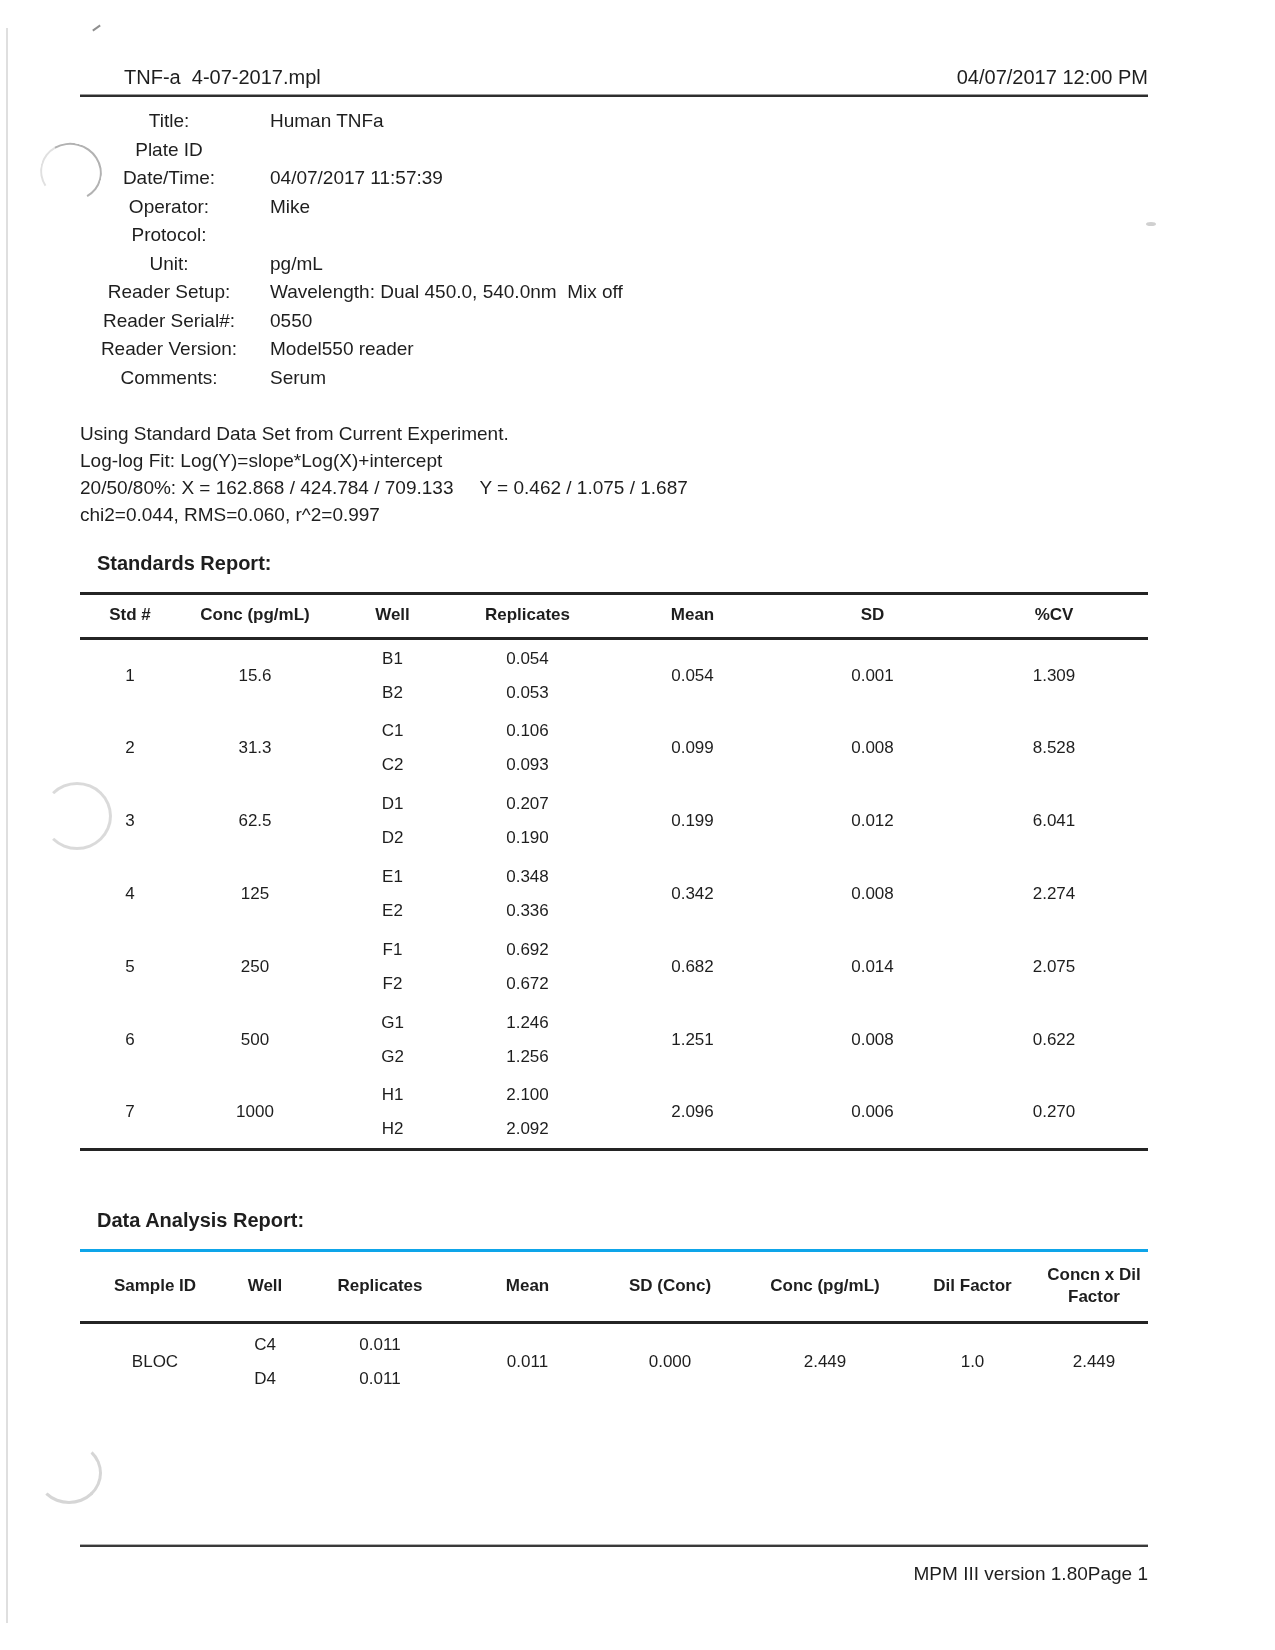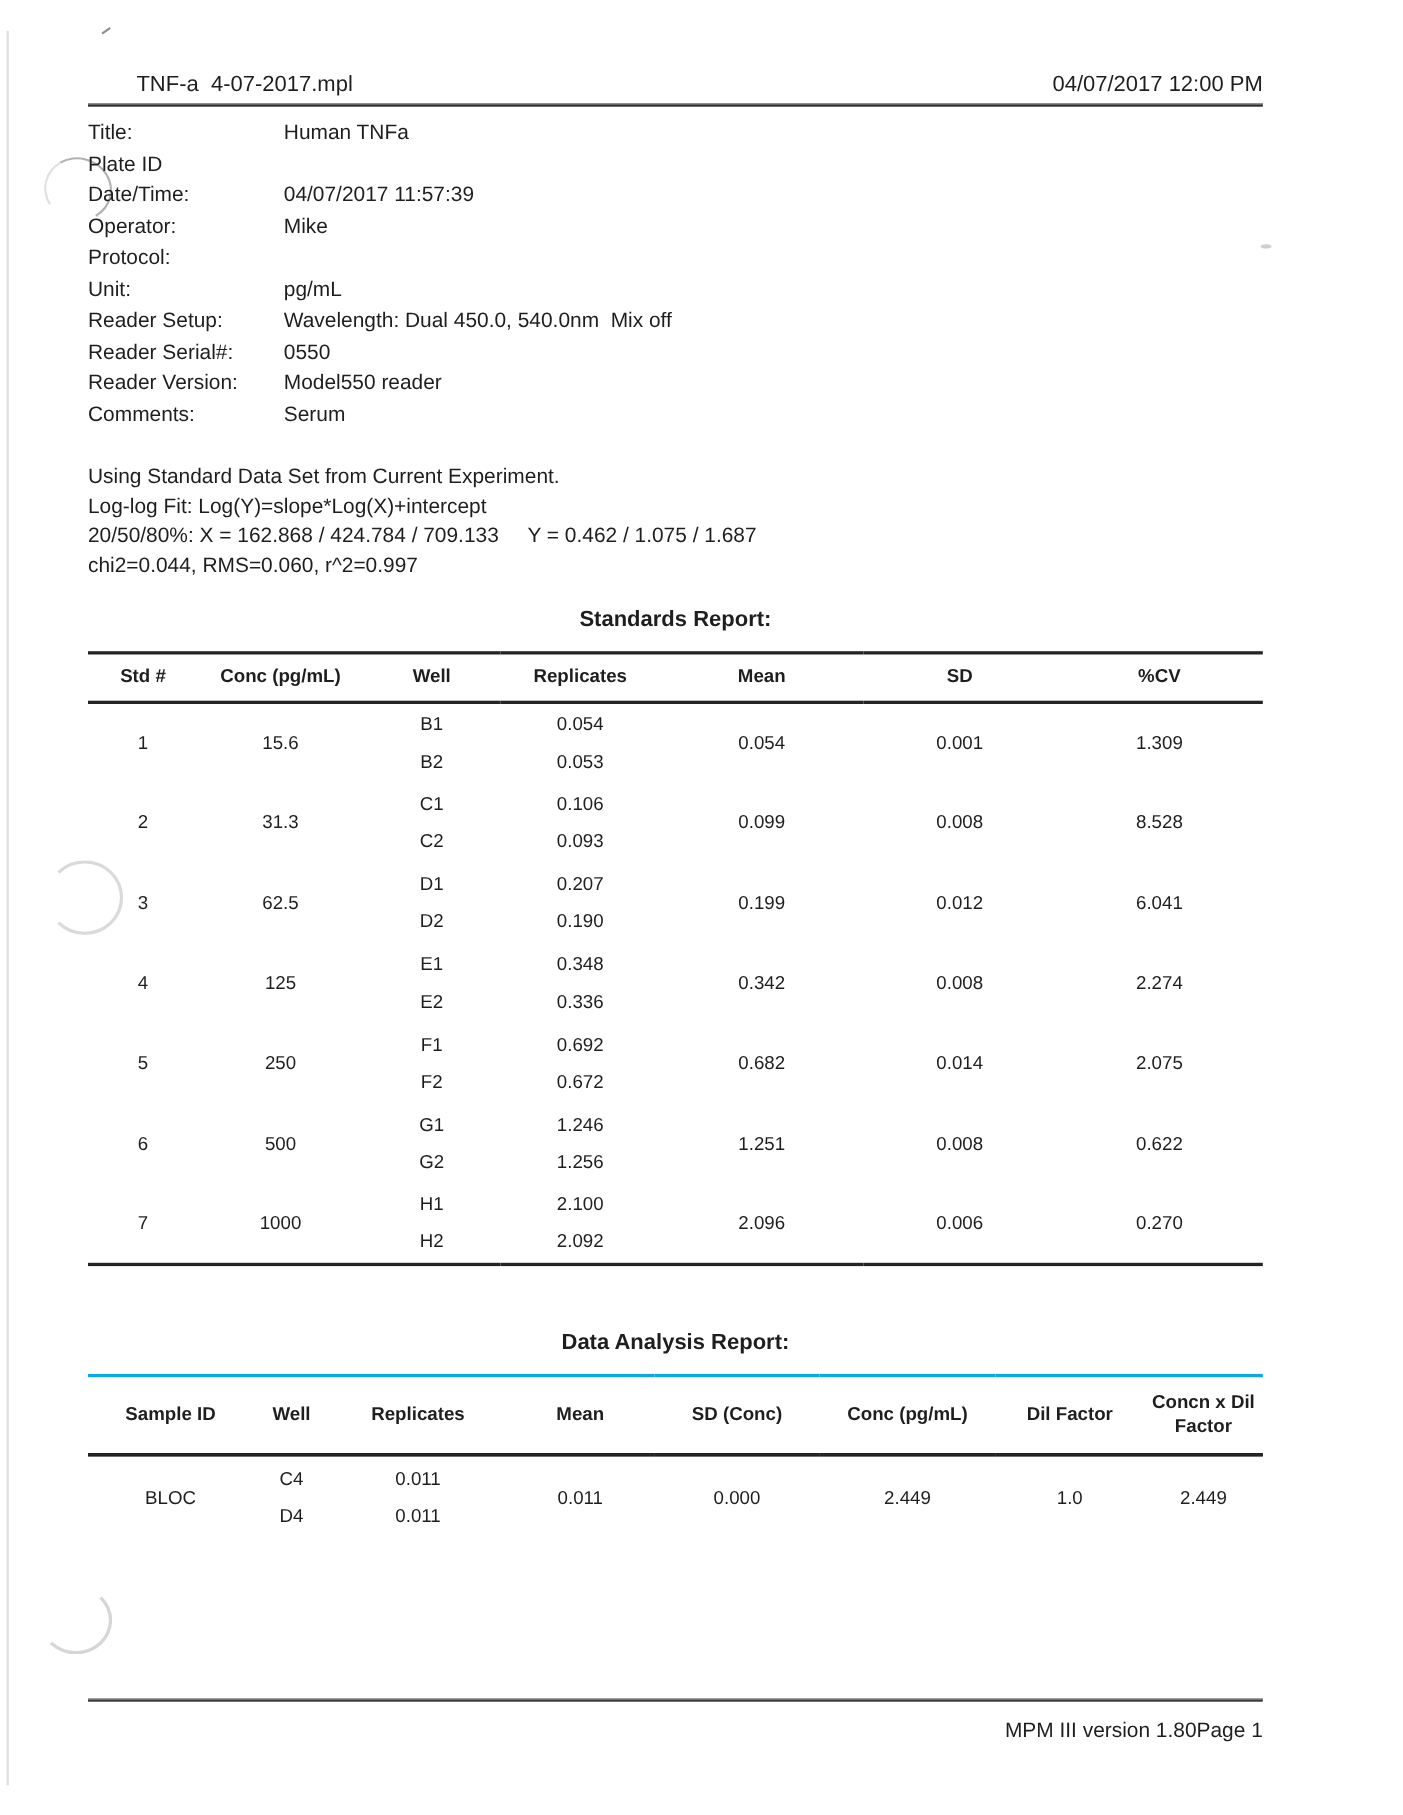--- a/index.html
+++ b/index.html
@@ -12,31 +12,31 @@
     overflow:hidden;
   }
   .content { position:absolute; left:80px; top:0; width:1068px; }
 
   
   .doc-header { margin-top:66px; display:flex; justify-content:space-between; font-size:20px; }
   .file-name, .print-datetime { white-space:pre;margin-left:44px; }
   .header-rule { margin-top:5px; height:2px; background:#2e2e2e; border-top:1px solid #9a9a9a; }
 
   
-  .meta { margin-top:10px; }
+  .meta { margin-top:10px;text-align:center; }
   .meta-row { display:flex; height:28.5px; align-items:center; font-size:19px; }
   .meta-label { width:178px; flex:none; }
-  .meta-value { white-space:pre; }
+  .meta-value { white-space:pre;margin-left:12px; }
 
   
   .fit { margin-top:28px; }
   .fit-line { height:27px; line-height:27px; font-size:19px; white-space:pre; }
 
   
-  .section-title { margin:17px; font-size:20px; font-weight:bold;text-align:center; }
+  .section-title { margin:17px; font-size:20px; font-weight:bold; }
   .title-standards { margin-top:24px; }
   .title-dar { margin-top:58px; }
 
   
   table { border-collapse:collapse; table-layout:fixed; width:1068px; font-size:17px; }
   .std-table { margin-top:11px; border-top:3px solid #242424; border-bottom:3px solid #242424; }
   .dar-table { margin-top:12px; border-top:3px solid #0ea5e9; }
   thead th { font-weight:bold; text-align:center; border-bottom:3px solid #242424; padding:9px 0 11px; line-height:22px; }
   .dar-table thead th { padding:12px 0 13px; }
   tbody td { text-align:center; vertical-align:middle; }

